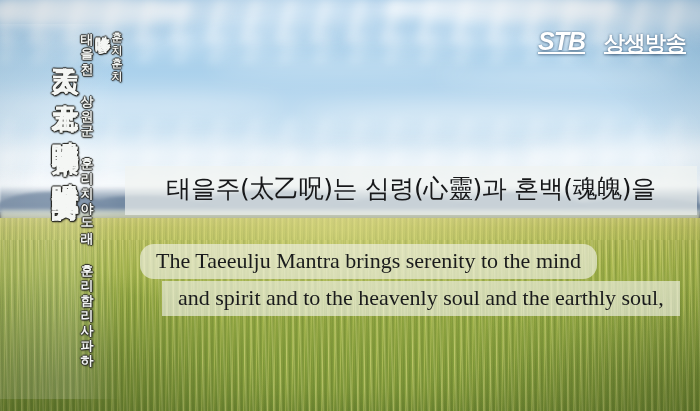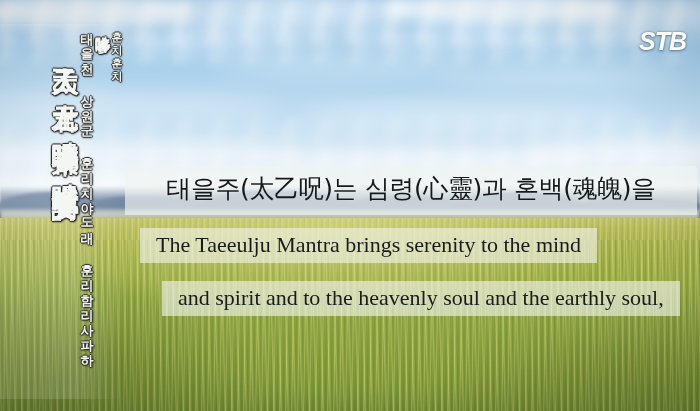--- a/index.html
+++ b/index.html
@@ -147,20 +147,21 @@
     right: 14px;
     top: 27px;
     display: flex;
     align-items: baseline;
     gap: 19px;
     color: #ffffff;
     text-shadow:
       0 0 2px rgba(70,100,130,0.75),
       0 1px 3px rgba(40,70,100,0.55);
     letter-spacing: -0.5px;
+    text-decoration: underline;
   }
   #logo .stb {
     font-size: 25px;
     font-weight: bold;
     font-style: italic;
     letter-spacing: -1px;
   }
   #logo .net {
     font-size: 21px;
     font-weight: bold;
@@ -250,21 +251,21 @@
   .en-line {
     position: absolute;
     background: rgba(238,240,228,0.66);
     font-family: "Liberation Serif", "DejaVu Serif", serif;
     font-size: 22px;
     color: #1a1b1c;
     line-height: 1;
     padding: 6px 16px 7px 16px;
     white-space: nowrap;
   }
-  #sub-en-1 { left: 140px; top: 228px; }
+  #sub-en-1 { left: 140px; top: 244px; border-radius: 14px; }
   #sub-en-2 { left: 130px; top: 281px; margin-left: 32px; }
 </style>
 </head>
 <body>
 
 <div id="frame">
 
   <div class="sky"></div>
 
   <div class="cloudband" style="top:0px; height:44px; opacity:0.85;"></div>
@@ -298,20 +299,21 @@
   <div class="hazeline"></div>
 
   <div class="field"></div>
   <div class="stalks"></div>
   <div class="stalks2"></div>
   <div class="fieldshade"></div>
   <div class="vignette"></div>
 
   <div id="logo">
     <span class="stb">STB</span>
+    <span class="net">상생방송</span>
   </div>
 
   <div id="mantra">
     <div class="mcol hangul leadsm">훈치훈치</div>
     <div class="mcol hanja lead">吽哆吽哆</div>
     <div class="mcol hangul">태을천 상원군 훈리치야도래 훈리함리사파하</div>
     <div class="mcol hanja">太乙天 上元君 吽哩哆哪都來 吽哩喊哩娑婆訶</div>
   </div>
 
   <div id="sub-ko">

